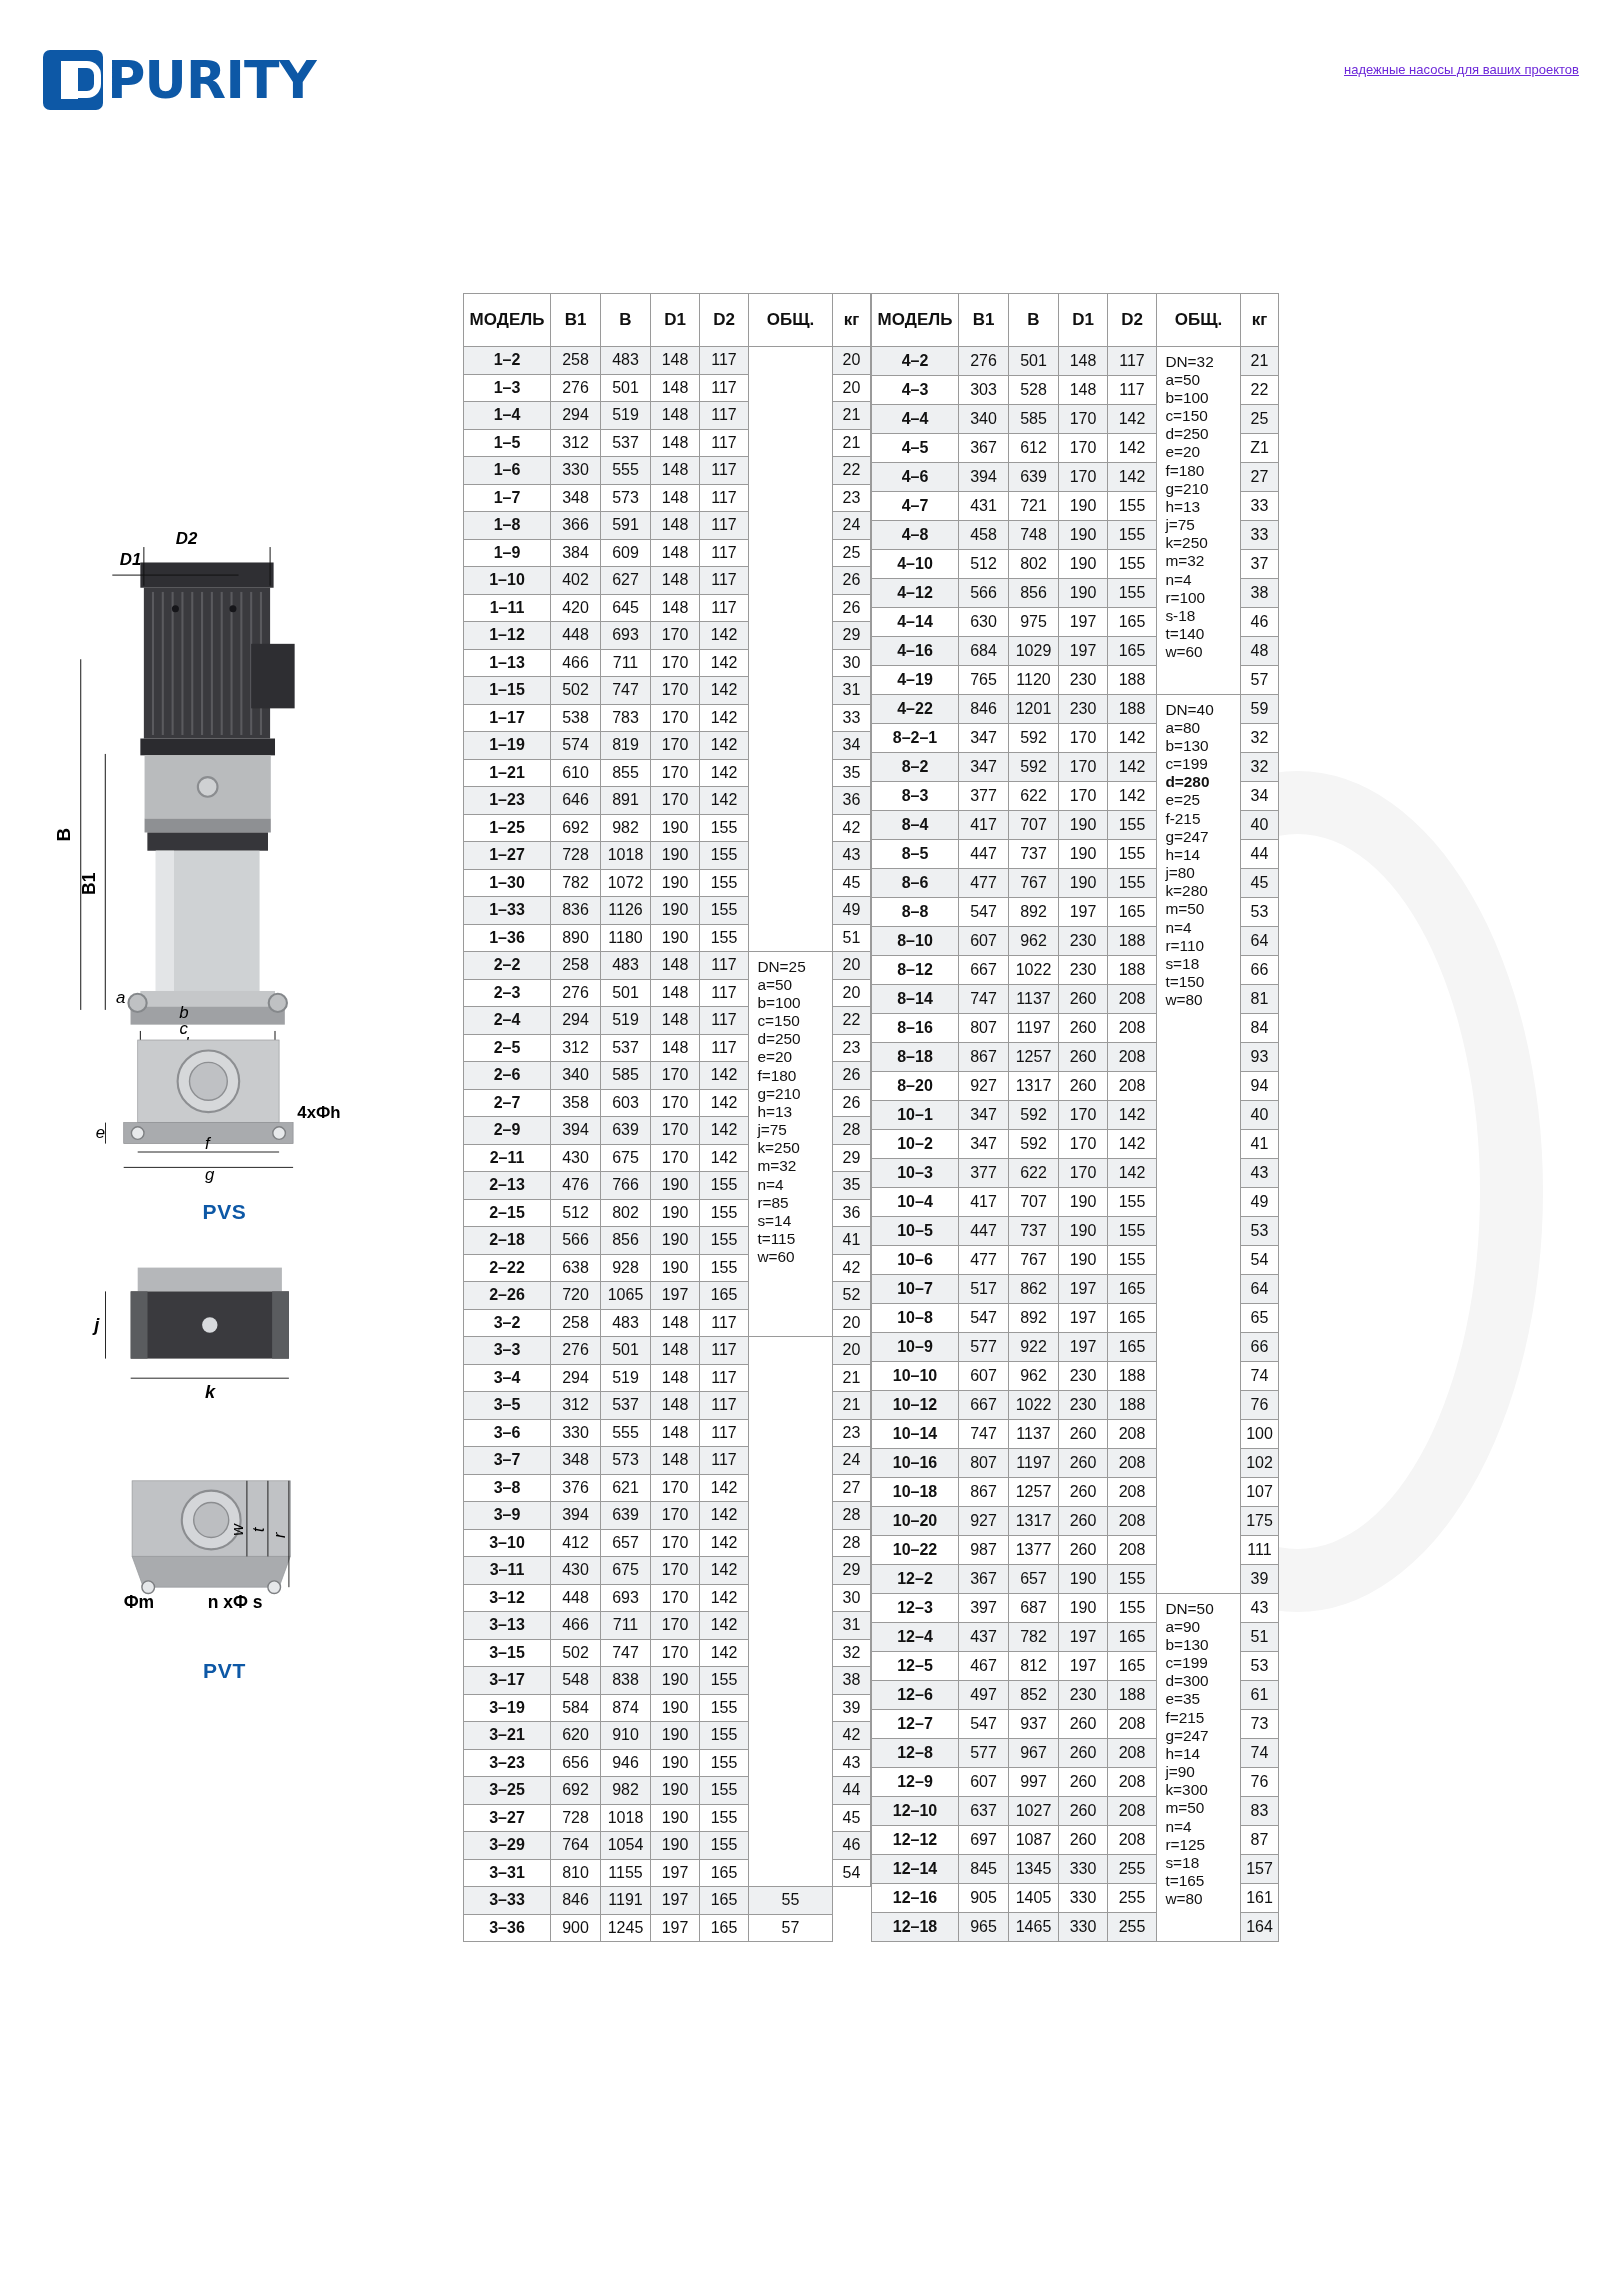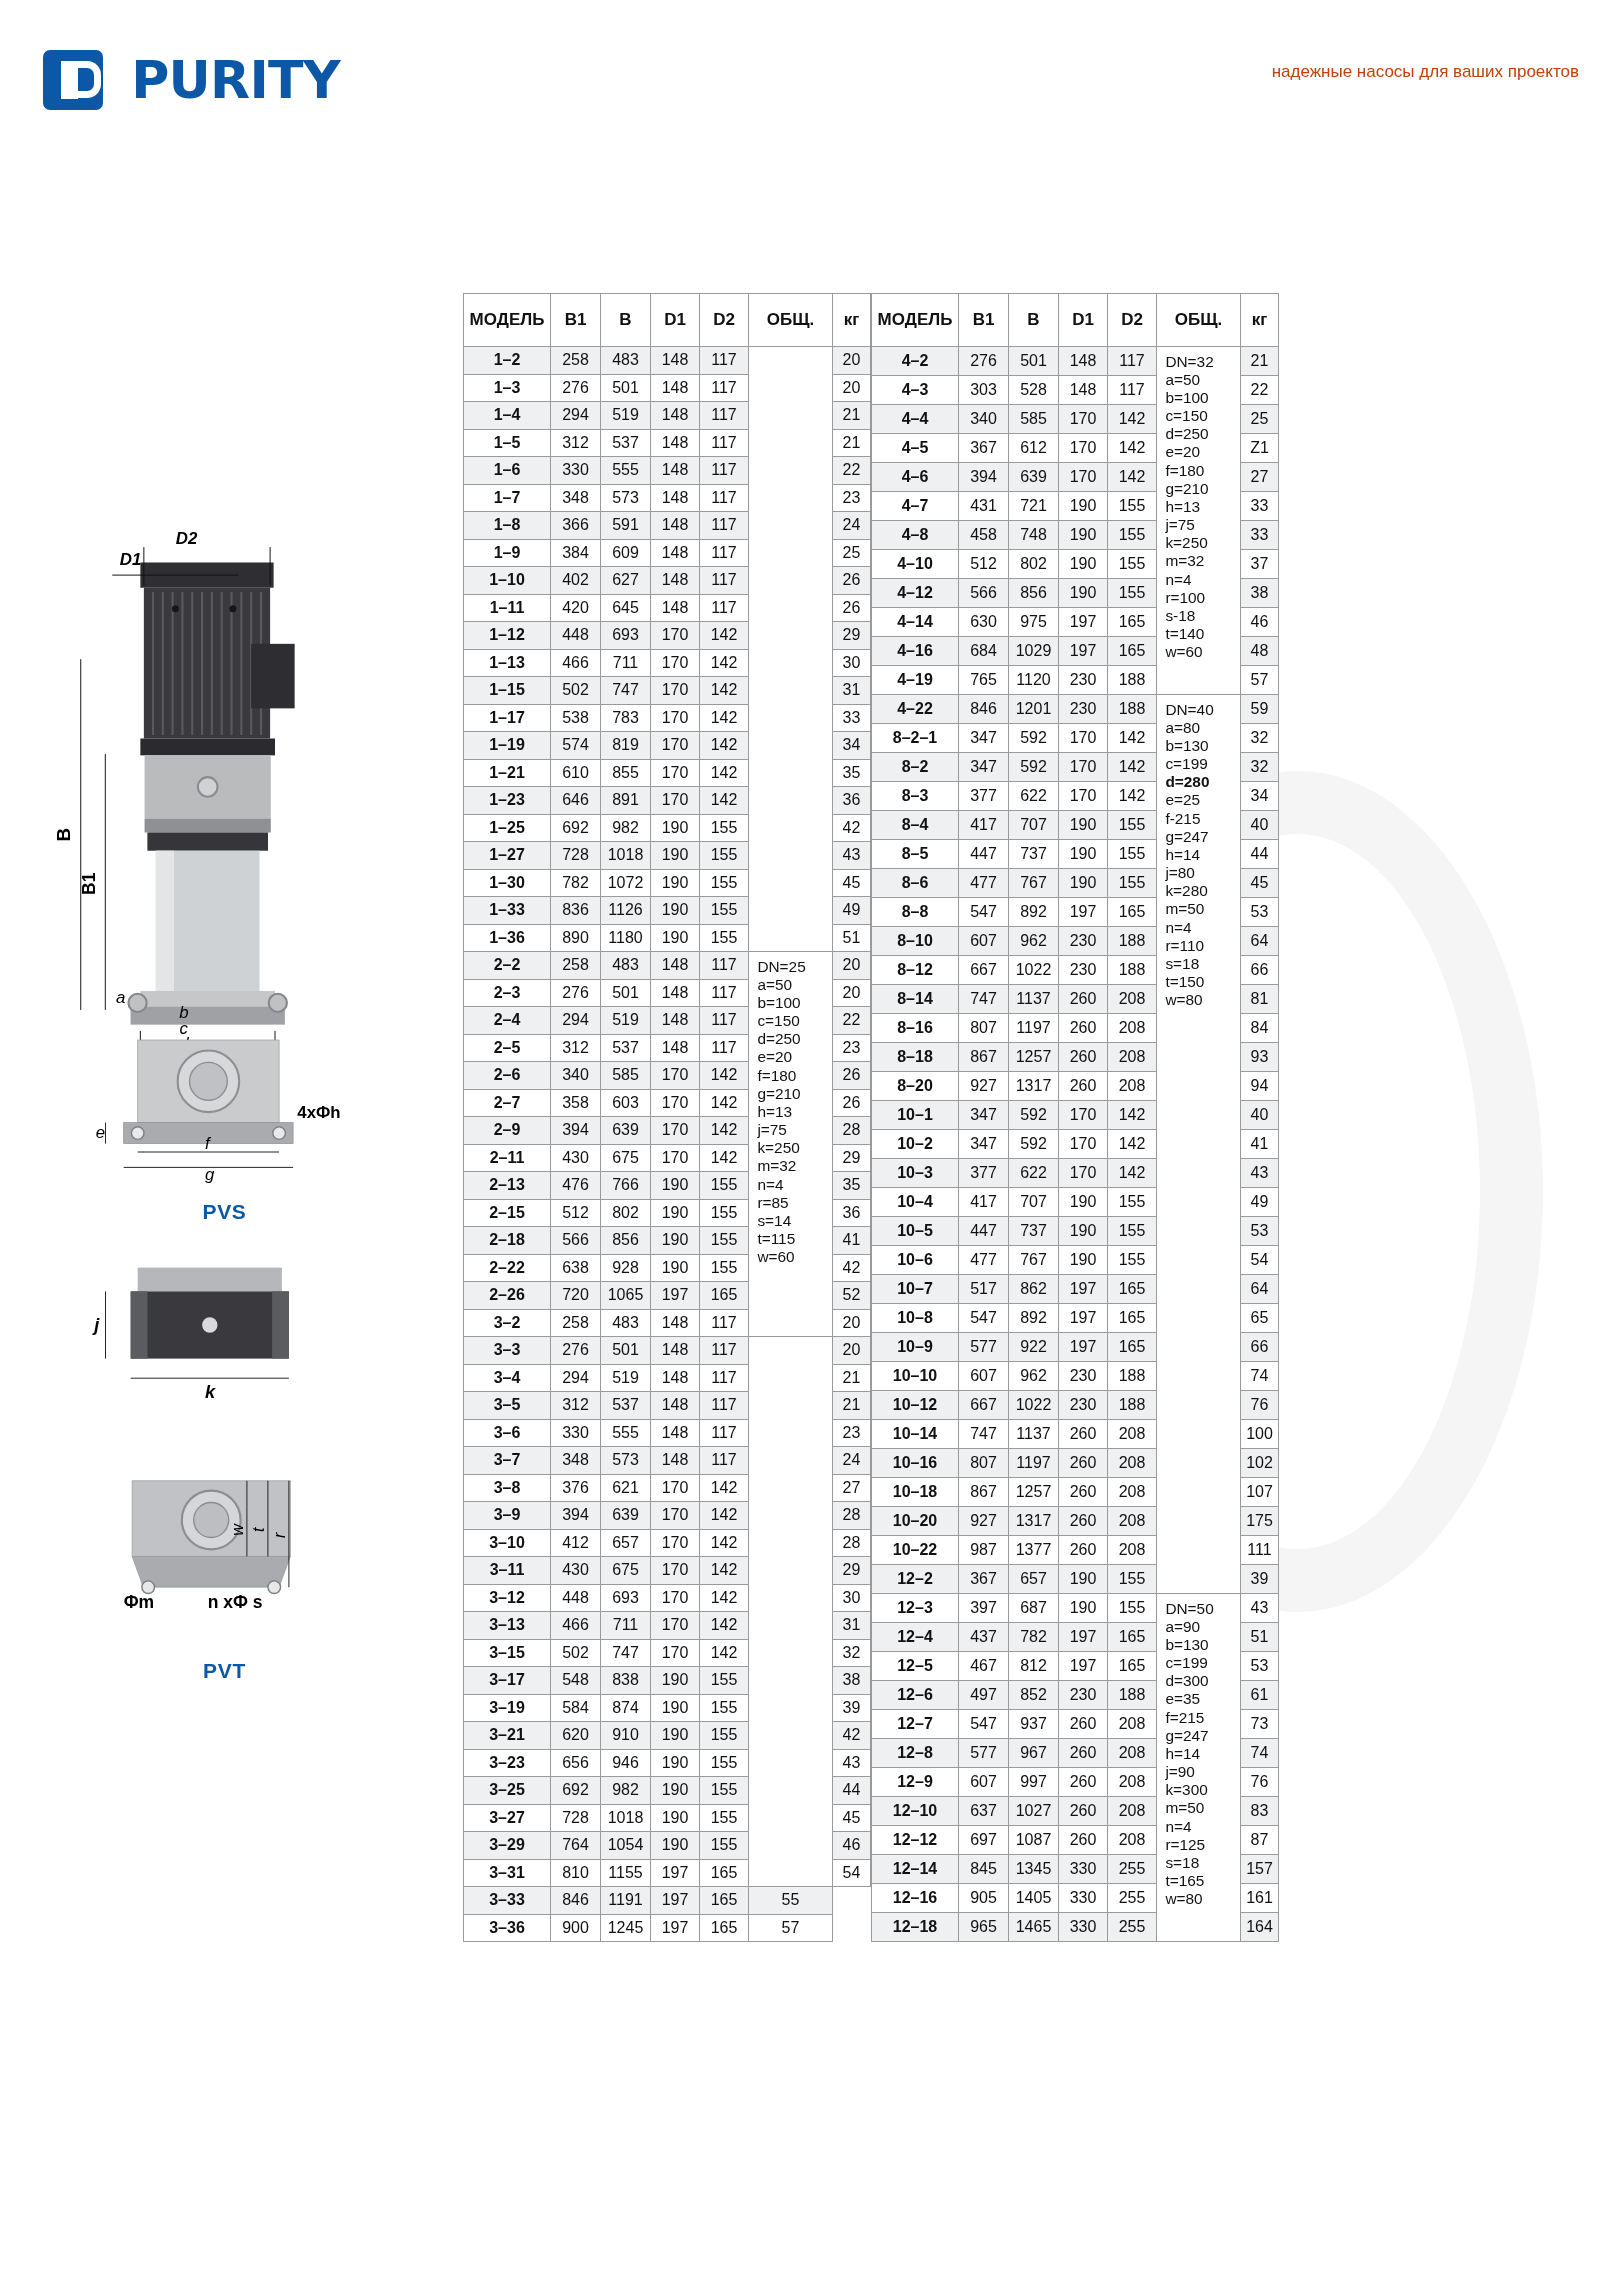--- a/index.html
+++ b/index.html
@@ -42,21 +42,20 @@
     top: 0; left: 0; right: 0;
     height: 140px;
     z-index: 5;
   }
   .logo {
     position: absolute;
     left: 43px;
     top: 50px;
     display: flex;
     align-items: center;
-    gap: 24px;
   }
   .logo-mark {
     width: 60px; height: 60px;
     background: #0d58a6;
     border-radius: 7px;
     position: relative;
     margin-right: 4.2px;
   }
   .logo-mark:before {
     content: "";
@@ -78,22 +77,23 @@
     font-size: 52px;
     font-weight: bold;
     letter-spacing: -0.7px;
     color: #0d58a6;
     font-family: "DejaVu Sans", sans-serif;
   }
   .tagline {
     position: absolute;
     right: 43px;
     top: 62px;
-    font-size: 17px;
-    color: #c2410c;
+    font-size: 13px;
+    color: #6d28d9;
+    text-decoration: underline;
   }
 
   
   .illus {
     position: absolute;
     left: 0; top: 519px;
     width: 449px;
     z-index: 3;
   }
   .fig-caption {

